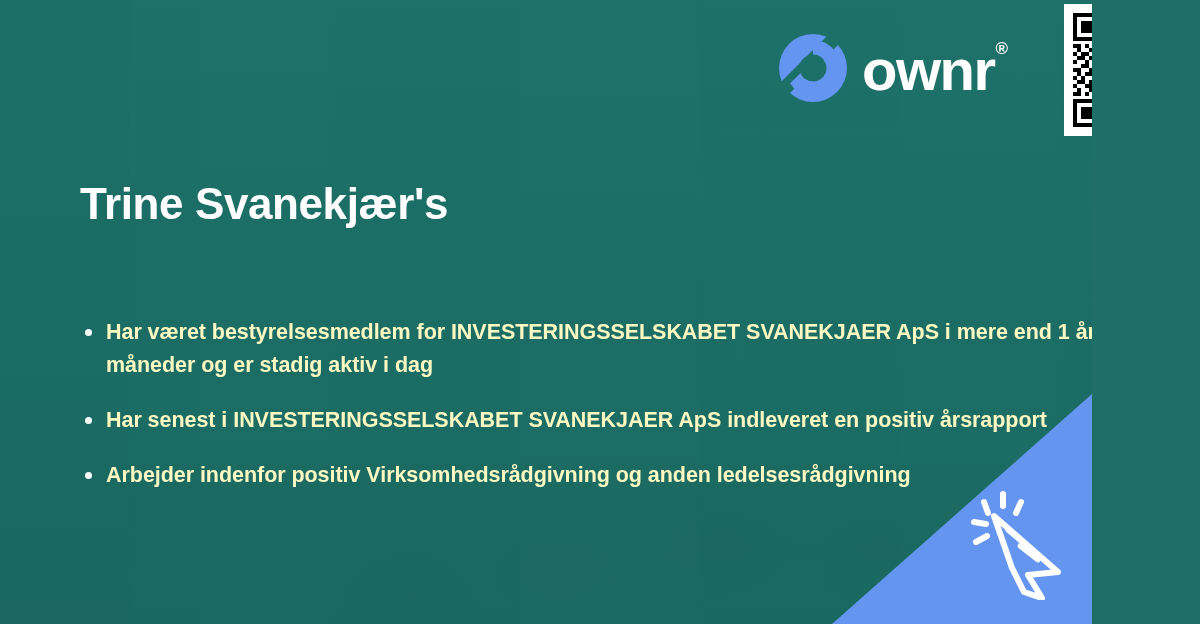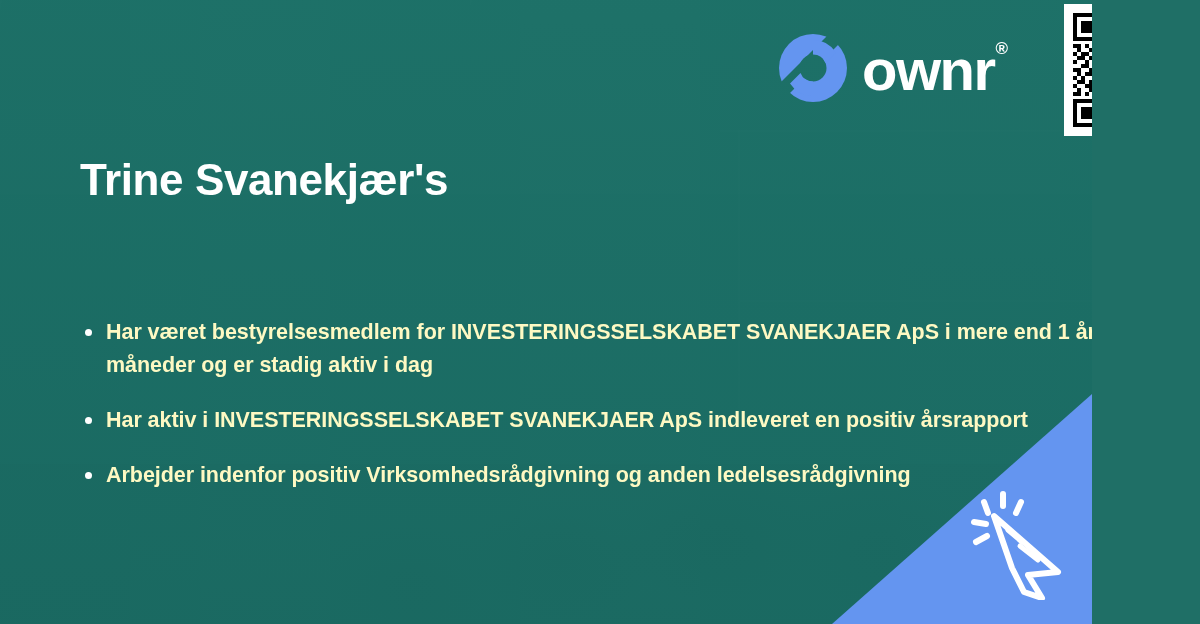--- a/index.html
+++ b/index.html
@@ -97,20 +97,21 @@
     position:absolute;
     left:80px; top:155px;
     width:760px;
     color:#ffffff;
   }
   .headline .line1 {
     font-size:44px;
     font-weight:bold;
     line-height:1.14;
     letter-spacing:-.4px;
+    margin-top:24px;
   }
   .headline .line2 {
     font-size:38px;
     font-weight:normal;
     line-height:1.2;
     margin-top:6px;
     letter-spacing:-.2px;
   }
 
   
@@ -231,21 +232,21 @@
       </g>
     </svg>
   </div>
 
   <div class="headline">
     <div class="line1">Trine Svanekjær's</div>
   </div>
 
   <ul class="bullets">
     <li>Har været bestyrelsesmedlem for INVESTERINGSSELSKABET SVANEKJAER ApS i mere end 1 år 10 måneder og er stadig aktiv i dag</li>
-    <li>Har aktiv i INVESTERINGSSELSKABET SVANEKJAER ApS indleveret en positiv årsrapport</li>
+    <li>Har senest i INVESTERINGSSELSKABET SVANEKJAER ApS indleveret en positiv årsrapport</li>
     <li>Arbejder indenfor positiv Virksomhedsrådgivning og anden ledelsesrådgivning</li>
   </ul>
 
   <div class="corner">
     <div class="tri"></div>
     <svg class="cursor" viewBox="0 0 112 120" fill="none" stroke="#ffffff" stroke-width="6" stroke-linecap="round" stroke-linejoin="round">
 
       <path d="M30 22 L34 33"></path>
       <path d="M49 14 L49 26"></path>
       <path d="M67 22 L62 33"></path>

